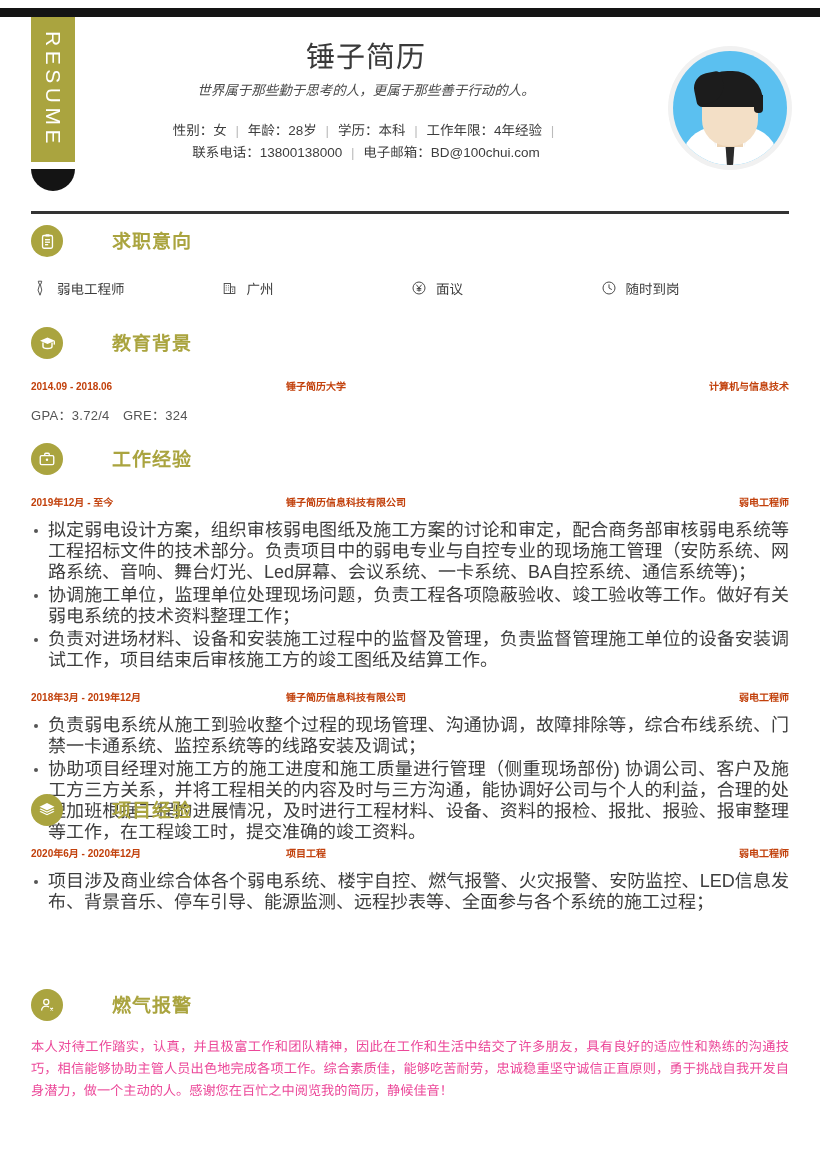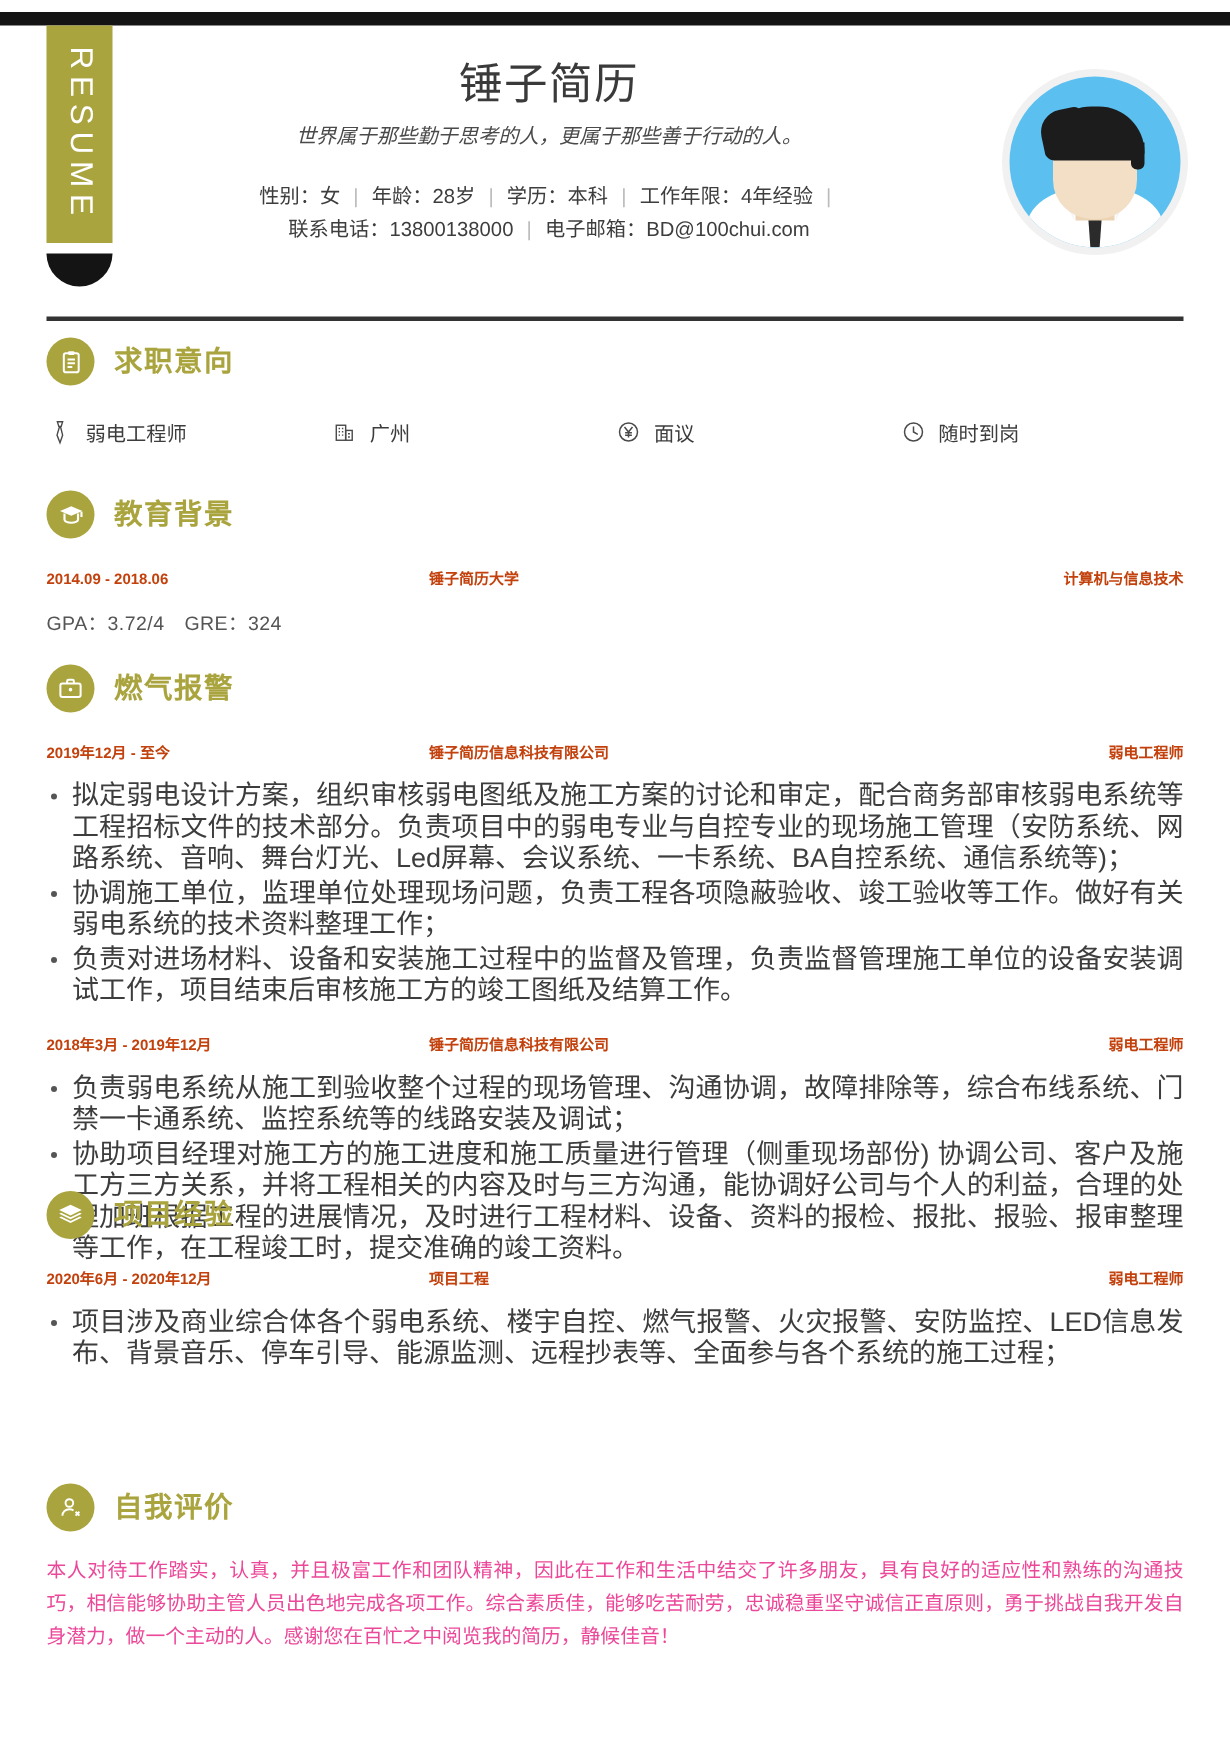--- a/index.html
+++ b/index.html
@@ -225,20 +225,21 @@
   
   .section {
     position: absolute;
     left: 31px;
     width: 758px;
   }
   .sec-head {
     display: flex;
     align-items: center;
     height: 34px;
+    gap: 36px;
   }
   .sec-icon {
     width: 32px;
     height: 32px;
     border-radius: 50%;
     background: #aaa43f;
     display: flex;
     align-items: center;
     justify-content: center;
     flex: 0 0 auto;
@@ -473,21 +474,21 @@
 
   <div class="section" style="top:442px;">
     <div class="sec-head">
       <div class="sec-icon">
         <svg width="18" height="18" viewBox="0 0 24 24" fill="none" stroke="#ffffff" stroke-width="1.8">
           <rect x="3" y="7.5" width="18" height="12" rx="1.8"></rect>
           <path d="M9 7.5V5.6c0-.7.6-1.3 1.3-1.3h3.4c.7 0 1.3.6 1.3 1.3v1.9"></path>
           <circle cx="12" cy="13" r="1.6" fill="#ffffff" stroke="none"></circle>
         </svg>
       </div>
-      <div class="sec-title">燃气报警</div>
+      <div class="sec-title">工作经验</div>
     </div>
 
     <div class="entry-head">
       <div class="eh-date">2019年12月 - 至今</div>
       <div class="eh-org">锤子简历信息科技有限公司</div>
       <div class="eh-role">弱电工程师</div>
     </div>
     <ul class="bullets">
       <li>拟定弱电设计方案，组织审核弱电图纸及施工方案的讨论和审定，配合商务部审核弱电系统等工程招标文件的技术部分。负责项目中的弱电专业与自控专业的现场施工管理（安防系统、网路系统、音响、舞台灯光、Led屏幕、会议系统、一卡系统、BA自控系统、通信系统等)；</li>
       <li>协调施工单位，监理单位处理现场问题，负责工程各项隐蔽验收、竣工验收等工作。做好有关弱电系统的技术资料整理工作；</li>
@@ -529,19 +530,19 @@
 
   <div class="section" style="top:988px;">
     <div class="sec-head">
       <div class="sec-icon">
         <svg width="18" height="18" viewBox="0 0 24 24" fill="none" stroke="#ffffff" stroke-width="1.7">
           <circle cx="11" cy="8" r="3.4"></circle>
           <path d="M4.8 19.4c0-3.6 2.8-5.9 6.2-5.9 1.4 0 2.7.4 3.7 1.1"></path>
           <path d="M16.5 15.8l3.4 3.4M19.9 15.8l-3.4 3.4"></path>
         </svg>
       </div>
-      <div class="sec-title">自我评价</div>
+      <div class="sec-title">燃气报警</div>
     </div>
 
     <div class="para">本人对待工作踏实，认真，并且极富工作和团队精神，因此在工作和生活中结交了许多朋友，具有良好的适应性和熟练的沟通技巧，相信能够协助主管人员出色地完成各项工作。综合素质佳，能够吃苦耐劳，忠诚稳重坚守诚信正直原则，勇于挑战自我开发自身潜力，做一个主动的人。感谢您在百忙之中阅览我的简历，静候佳音！</div>
   </div>
 
 </div>
 
 </body></html>

